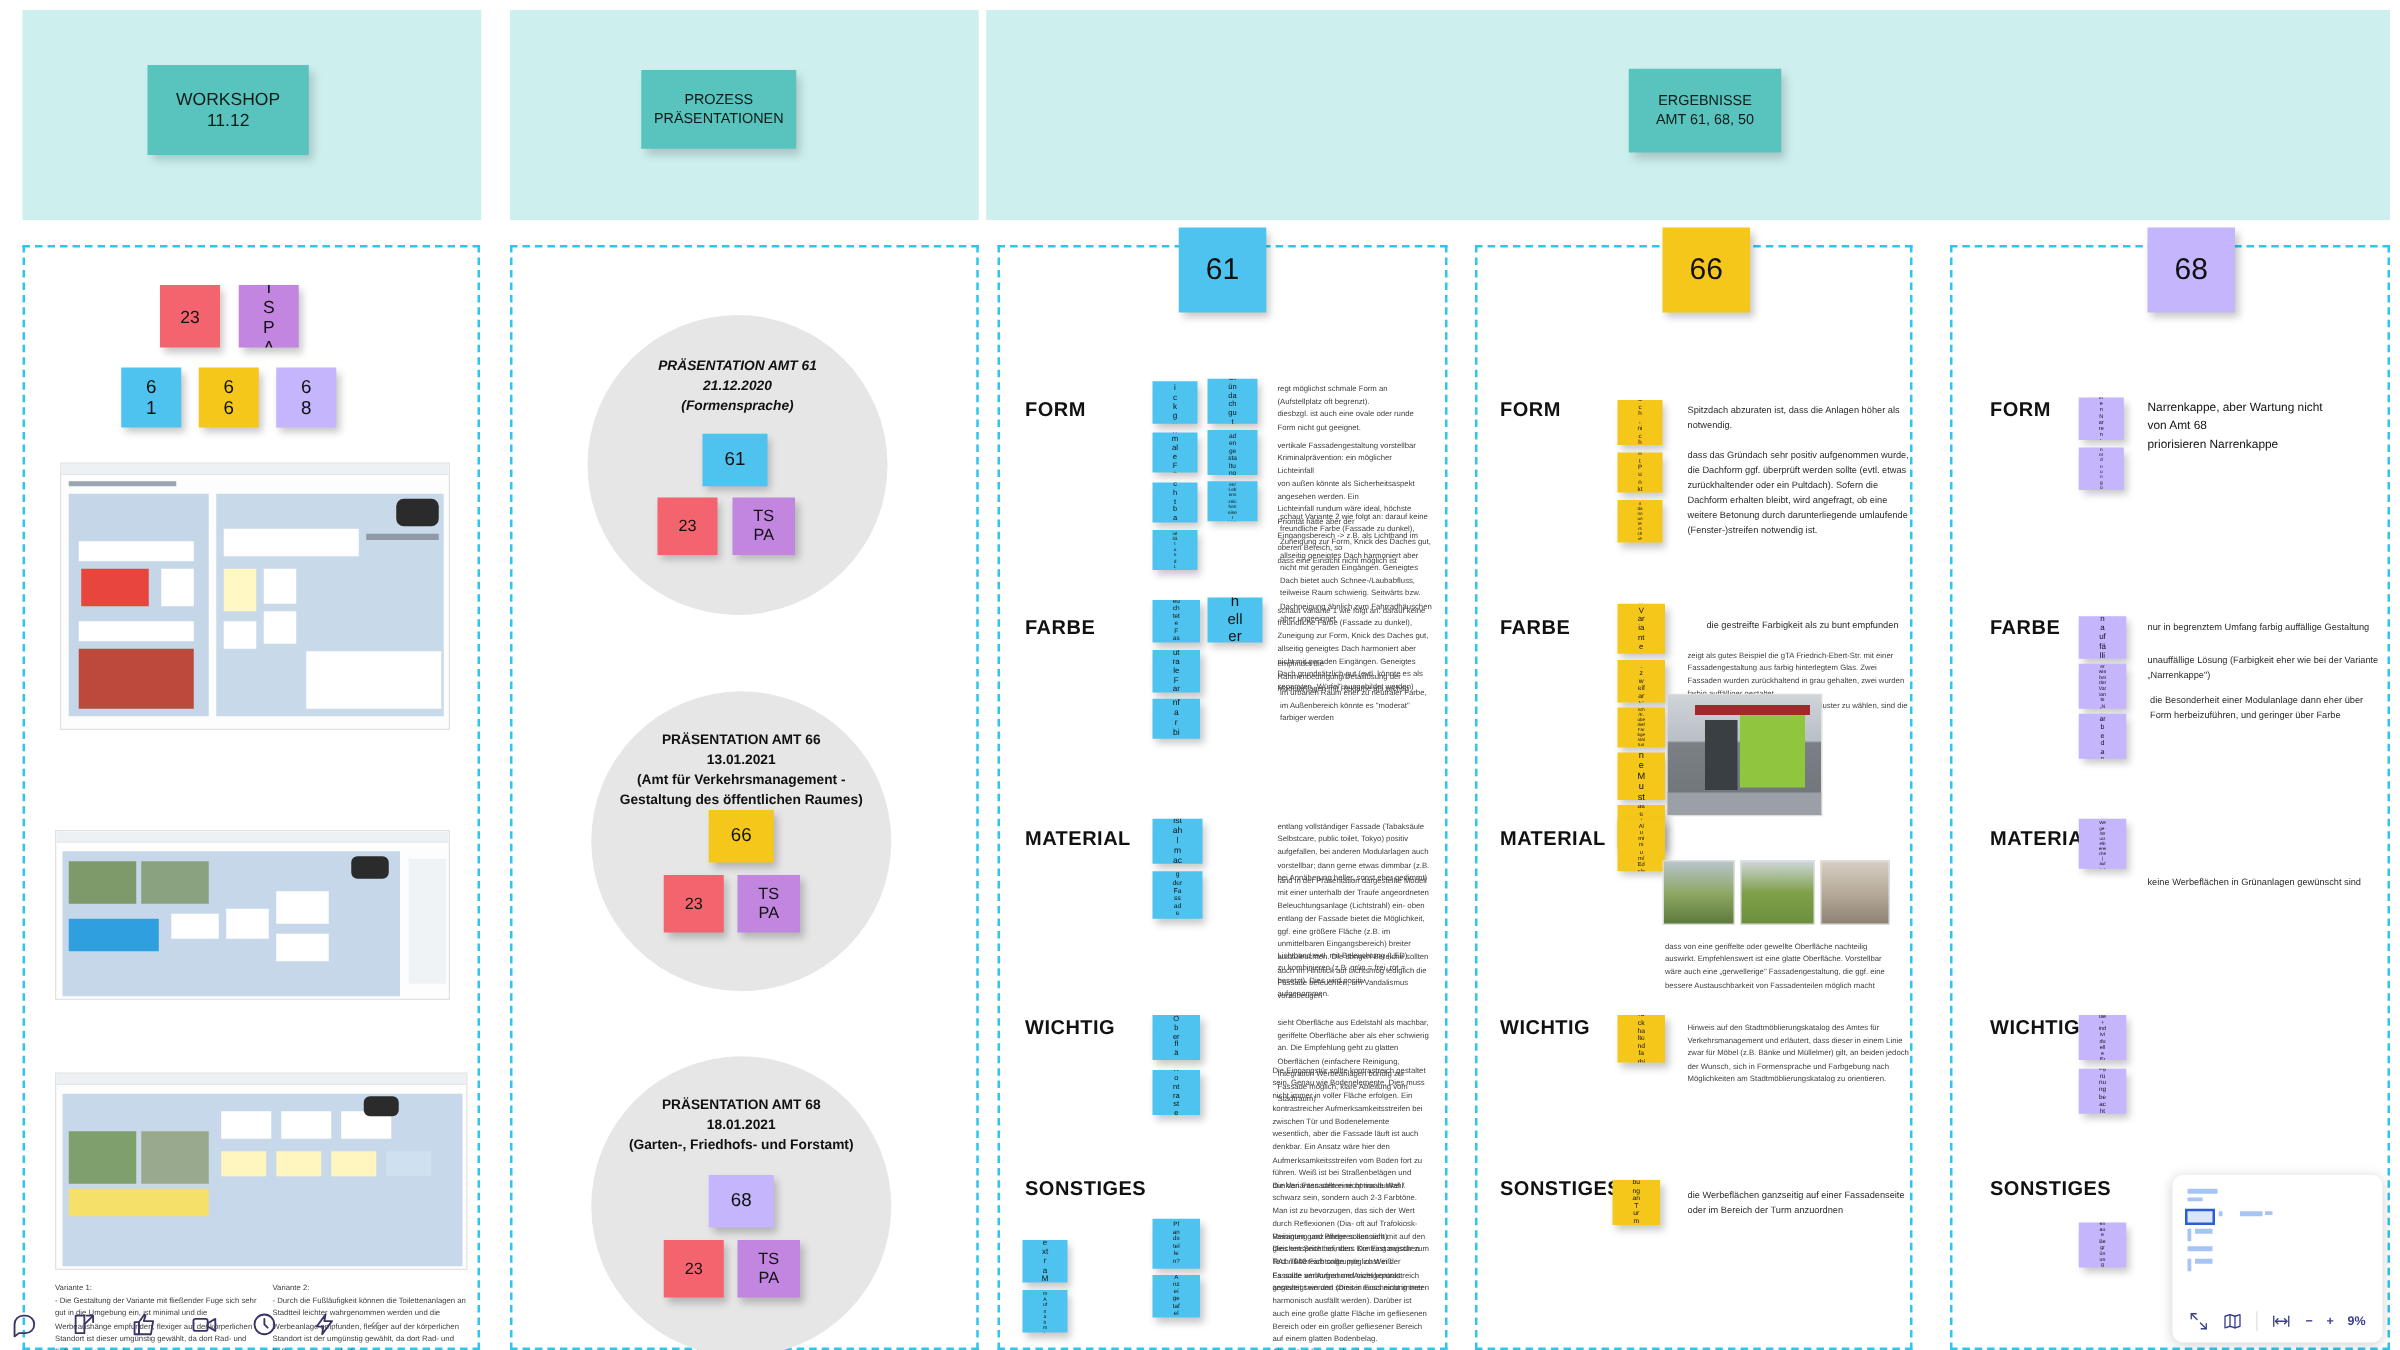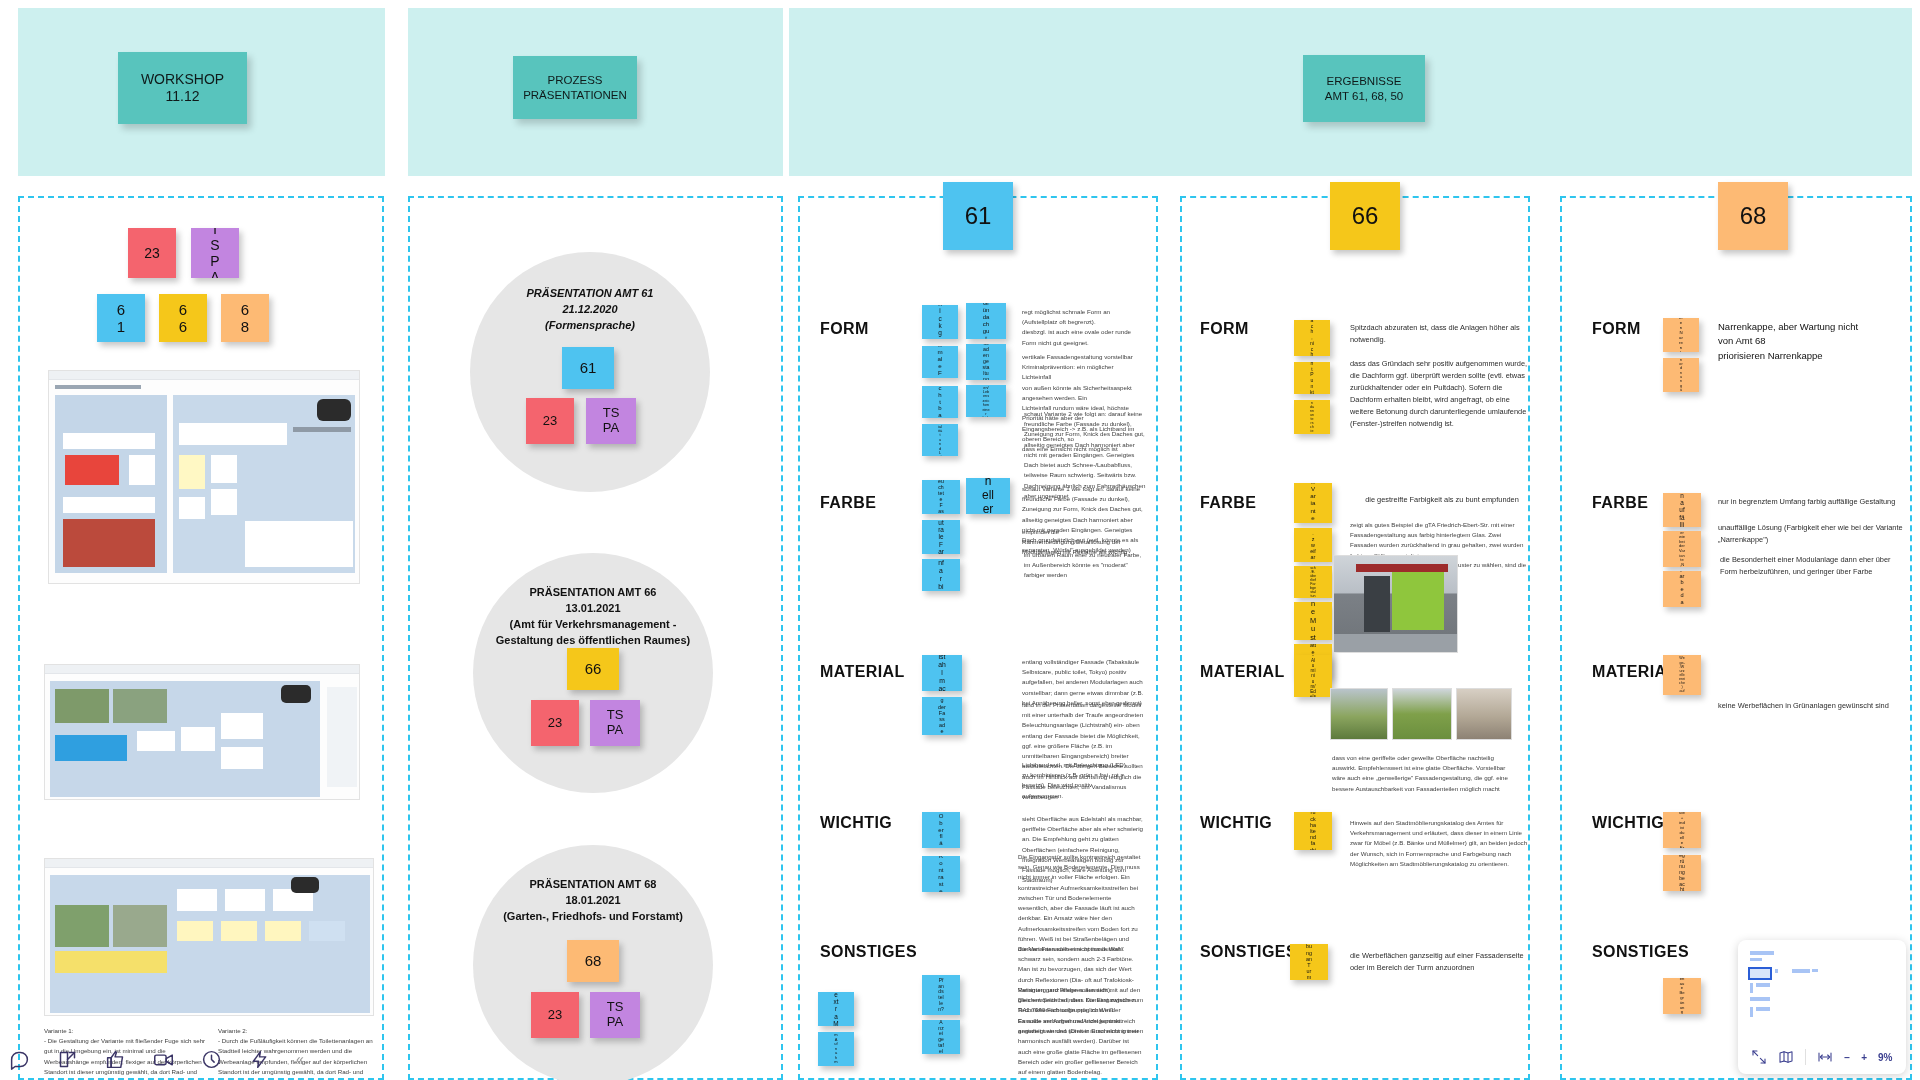--- a/index.html
+++ b/index.html
@@ -16,21 +16,21 @@
 
   
   .frame { position:absolute; border:2px dashed #2ec5ee; background:transparent; }
 
   
   .note { position:absolute; display:flex; align-items:center; justify-content:center;
      text-align:center; color:#111; box-shadow:3px 4px 6px rgba(0,0,0,.22);
      line-height:1.15; padding:16px; overflow:hidden; word-break:break-word; }
   .n-red{background:#f4646e;} .n-purple{background:#c285e0;}
   .n-blue{background:#4ec3f0;} .n-yellow{background:#f5c71a;}
-  .n-green{background:#fdba74;}
+  .n-green{background:#c4b5fd;}
 
   
   .circle { position:absolute; border-radius:50%; background:#e6e6e6; }
   .circle-title { position:absolute; text-align:center; font-weight:bold;
      font-size:11px; color:#111; line-height:1.45; width:100%; }
 
   
   .seclabel { position:absolute; font-weight:bold; font-size:16px; color:#111;
      letter-spacing:.4px; }
 

